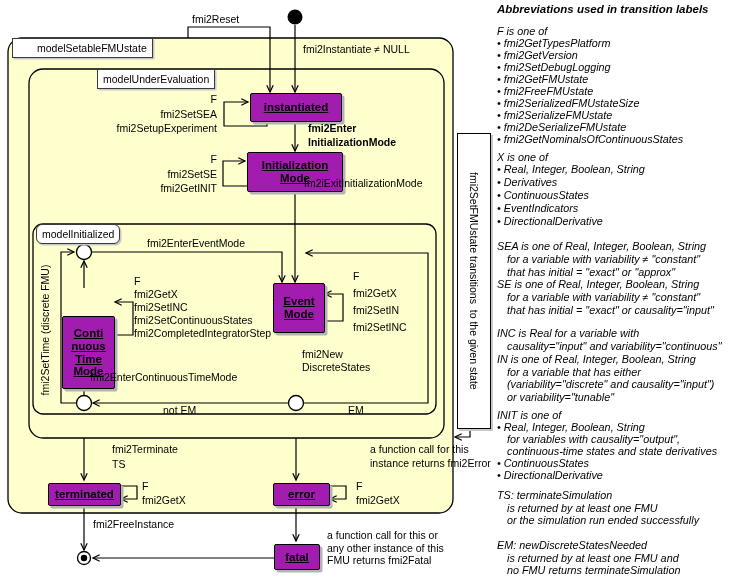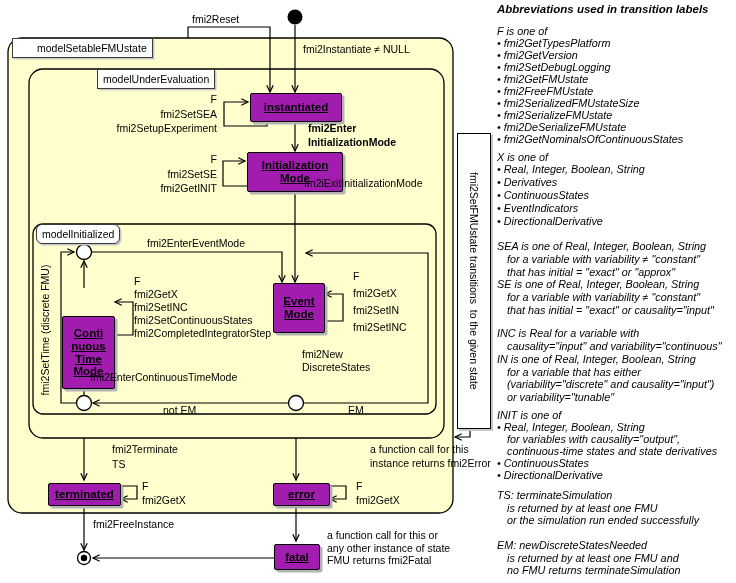--- a/index.html
+++ b/index.html
@@ -165,21 +165,21 @@
 
   <div class="lbl grp" style="left:356px;top:480px;line-height:13.5px;">
     <div>F</div>
     <div>fmi2GetX</div>
   </div>
 
   <div class="lbl" style="left:93px;top:518px;">fmi2FreeInstance</div>
 
   <div class="lbl grp" style="left:327px;top:529px;line-height:12.5px;">
     <div>a function call for this or</div>
-    <div>any other instance of state</div>
+    <div>any other instance of this</div>
     <div>FMU returns fmi2Fatal</div>
   </div>
 
   <div class="abbr abbr-title" style="top:3px;">Abbreviations used in transition labels</div>
 
   <div class="abbr" style="top:25px;">F is one of</div>
   <div class="abbr grp" style="top:37px;line-height:12px;">
     <div>• fmi2GetTypesPlatform</div>
     <div>• fmi2GetVersion</div>
     <div>• fmi2SetDebugLogging</div>

